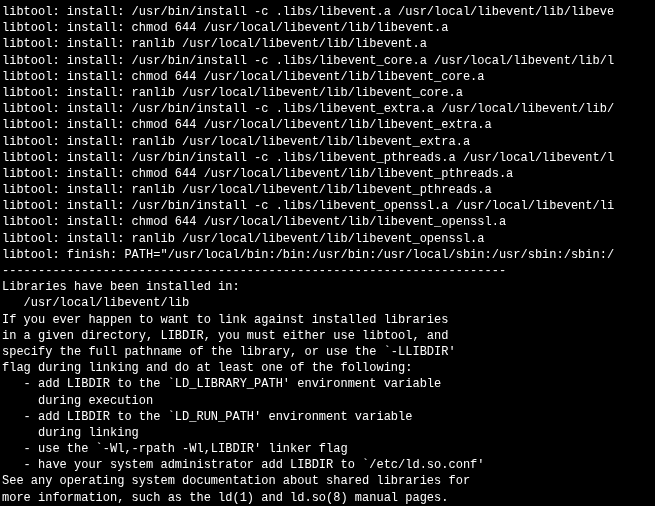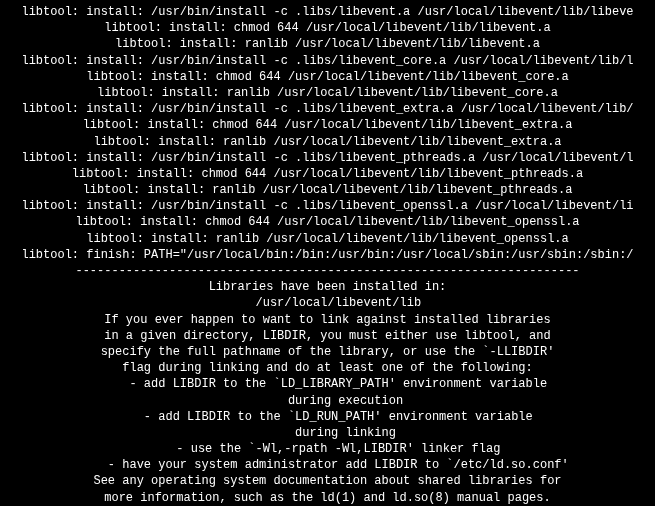--- a/index.html
+++ b/index.html
@@ -14,19 +14,18 @@
     height: 506px;
     overflow: hidden;
   }
   .terminal {
     padding: 4px 2px;
     white-space: pre;
   }
   .line {
     white-space: pre;
     overflow: hidden;
-    text-align: center;
   }
 </style>
 </head>
 <body>
 
 <div class="terminal" id="terminal-container"><div class="line">libtool: install: /usr/bin/install -c .libs/libevent.a /usr/local/libevent/lib/libeve</div><div class="line">libtool: install: chmod 644 /usr/local/libevent/lib/libevent.a</div><div class="line">libtool: install: ranlib /usr/local/libevent/lib/libevent.a</div><div class="line">libtool: install: /usr/bin/install -c .libs/libevent_core.a /usr/local/libevent/lib/l</div><div class="line">libtool: install: chmod 644 /usr/local/libevent/lib/libevent_core.a</div><div class="line">libtool: install: ranlib /usr/local/libevent/lib/libevent_core.a</div><div class="line">libtool: install: /usr/bin/install -c .libs/libevent_extra.a /usr/local/libevent/lib/</div><div class="line">libtool: install: chmod 644 /usr/local/libevent/lib/libevent_extra.a</div><div class="line">libtool: install: ranlib /usr/local/libevent/lib/libevent_extra.a</div><div class="line">libtool: install: /usr/bin/install -c .libs/libevent_pthreads.a /usr/local/libevent/l</div><div class="line">libtool: install: chmod 644 /usr/local/libevent/lib/libevent_pthreads.a</div><div class="line">libtool: install: ranlib /usr/local/libevent/lib/libevent_pthreads.a</div><div class="line">libtool: install: /usr/bin/install -c .libs/libevent_openssl.a /usr/local/libevent/li</div><div class="line">libtool: install: chmod 644 /usr/local/libevent/lib/libevent_openssl.a</div><div class="line">libtool: install: ranlib /usr/local/libevent/lib/libevent_openssl.a</div><div class="line">libtool: finish: PATH="/usr/local/bin:/bin:/usr/bin:/usr/local/sbin:/usr/sbin:/sbin:/</div><div class="line">----------------------------------------------------------------------</div><div class="line">Libraries have been installed in:</div><div class="line">   /usr/local/libevent/lib</div><div class="line"></div><div class="line">If you ever happen to want to link against installed libraries</div><div class="line">in a given directory, LIBDIR, you must either use libtool, and</div><div class="line">specify the full pathname of the library, or use the `-LLIBDIR'</div><div class="line">flag during linking and do at least one of the following:</div><div class="line">   - add LIBDIR to the `LD_LIBRARY_PATH' environment variable</div><div class="line">     during execution</div><div class="line">   - add LIBDIR to the `LD_RUN_PATH' environment variable</div><div class="line">     during linking</div><div class="line">   - use the `-Wl,-rpath -Wl,LIBDIR' linker flag</div><div class="line">   - have your system administrator add LIBDIR to `/etc/ld.so.conf'</div><div class="line"></div><div class="line">See any operating system documentation about shared libraries for</div><div class="line">more information, such as the ld(1) and ld.so(8) manual pages.</div><div class="line">----------------------------------------------------------------------</div></div>
 
 </body></html>

